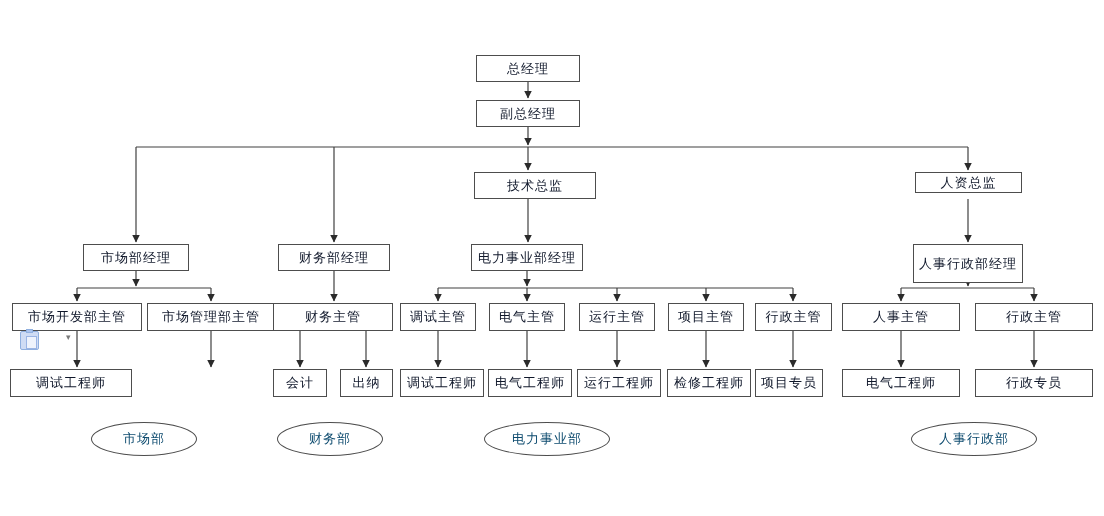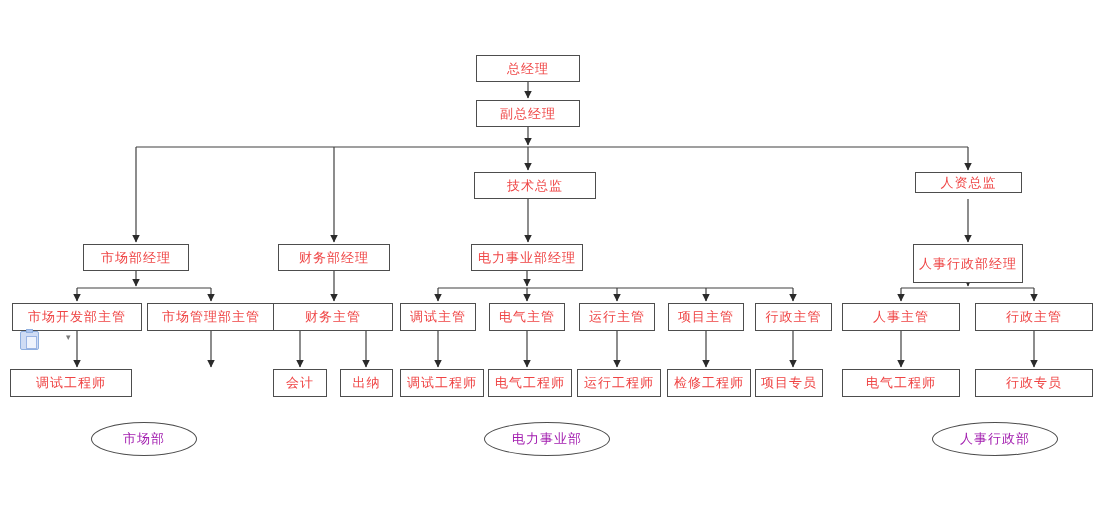--- a/index.html
+++ b/index.html
@@ -6,27 +6,27 @@
   html,body { background:#fff; }
   body {
     width:1104px; height:516px; position:relative; overflow:hidden;
     font-family:"Liberation Sans","DejaVu Sans",sans-serif;
   }
   .stage { position:absolute; left:0; top:0; width:1104px; height:516px; background:#fff; }
   svg.wires { position:absolute; left:0; top:0; }
   .node {
     position:absolute; background:#fff; border:1px solid #4d4d4d;
     display:flex; align-items:center; justify-content:center;
-    font-size:13px; color:#ef4444; letter-spacing:1px; white-space:nowrap;
+    font-size:13px; color:#0f172a; letter-spacing:1px; white-space:nowrap;
   }
   .lvl6 { border-width:1.5px; }
   .ellipse {
     position:absolute; background:#fff; border:1.5px solid #4d4d4d; border-radius:50%;
     display:flex; align-items:center; justify-content:center;
-    font-size:13px; color:#a21caf; letter-spacing:1px; white-space:nowrap;
+    font-size:13px; color:#0c4a6e; letter-spacing:1px; white-space:nowrap;
   }
   .paste-btn { position:absolute; left:20px; top:331px; width:60px; height:24px; cursor:pointer; }
   .clipboard {
     position:absolute; left:0; top:0; width:19px; height:19px;
     border:1px solid #8fafdf; background:#cfdcf4; border-radius:2px;
   }
   .clipboard .page {
     position:absolute; left:5px; top:4px; width:11px; height:13px;
     background:#eef3fc; border:1px solid #9ab4e4;
   }
@@ -124,22 +124,23 @@
   <div class="node lvl6" style="left:340px;top:369px;width:53px;height:28px">出纳</div>
   <div class="node lvl6" style="left:400px;top:369px;width:84px;height:28px">调试工程师</div>
   <div class="node lvl6" style="left:488px;top:369px;width:84px;height:28px">电气工程师</div>
   <div class="node lvl6" style="left:577px;top:369px;width:84px;height:28px">运行工程师</div>
   <div class="node lvl6" style="left:667px;top:369px;width:84px;height:28px">检修工程师</div>
   <div class="node lvl6" style="left:755px;top:369px;width:68px;height:28px">项目专员</div>
   <div class="node lvl6" style="left:842px;top:369px;width:118px;height:28px">电气工程师</div>
   <div class="node lvl6" style="left:975px;top:369px;width:118px;height:28px">行政专员</div>
 
   <div class="ellipse" style="left:91px;top:422px;width:106px;height:34px">市场部</div>
+  <div class="ellipse" style="left:277px;top:422px;width:106px;height:34px">财务部</div>
   <div class="ellipse" style="left:484px;top:422px;width:126px;height:34px">电力事业部</div>
-  <div class="ellipse" style="left:932px;top:422px;width:126px;height:34px">人事行政部</div>
+  <div class="ellipse" style="left:911px;top:422px;width:126px;height:34px">人事行政部</div>
 
   <div class="paste-btn">
     <span class="clipboard">
       <span class="clip-tab"></span>
       <span class="page"></span>
     </span>
     <span class="caret">▾</span>
   </div>
 
 </div>

